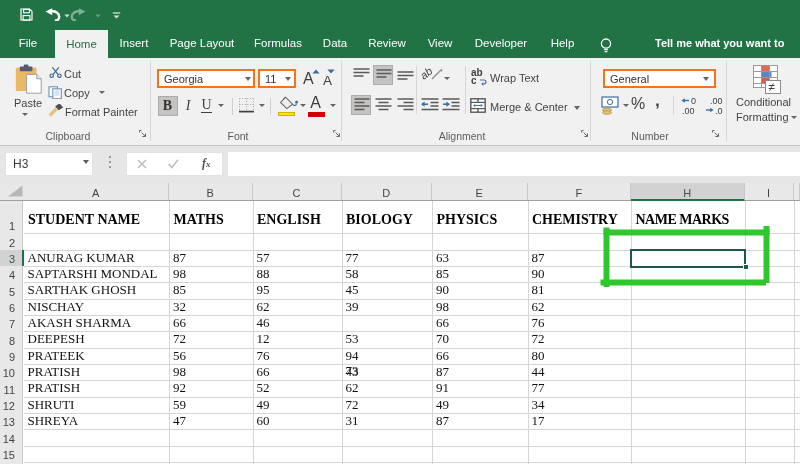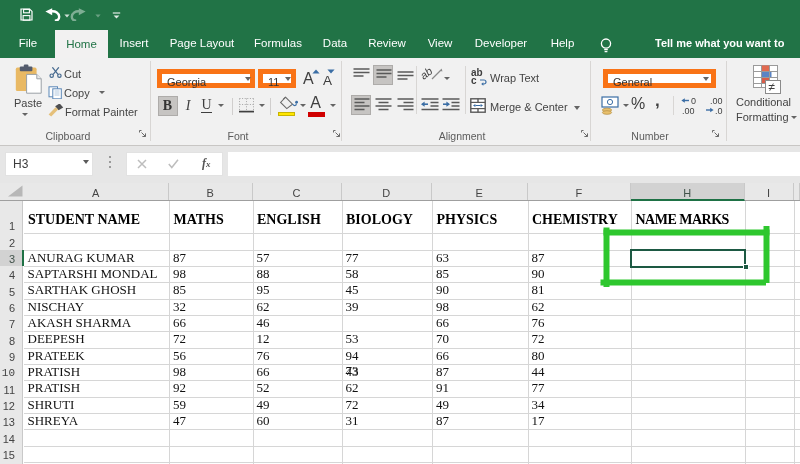--- a/index.html
+++ b/index.html
@@ -14,21 +14,21 @@
   #tabbar { left:0; top:29px; width:800px; height:29px; background:#217346; }
   .tab { position:absolute; top:0; height:29px; line-height:29px; color:#fff; font-size:11.5px; text-align:center; }
   #hometab { position:absolute; left:55px; top:1px; width:53px; height:28px; background:#f2f1f1; color:#217346; font-size:11.5px; text-align:center; line-height:28px; }
   #tellme { position:absolute; left:655px; top:0; height:29px; line-height:29px; color:#fff; font-size:11px; font-weight:700; }
 
   
   #ribbon { left:0; top:58px; width:800px; height:88px; background:#f1f1f1; border-bottom:1px solid #c8c6c4; }
   .vsep { position:absolute; top:3px; height:80px; width:1px; background:#d8d6d4; }
   .glabel { position:absolute; top:71px; height:14px; line-height:14px; font-size:10.5px; color:#5c5c5c; text-align:center; }
   .rtext { position:absolute; font-size:11px; color:#444; line-height:13px; white-space:nowrap; }
-  .combo { position:absolute; background:#fff; border:5px solid #f97316; font-size:11px; color:#333; }
+  .combo { position:absolute; background:#fff; border:2px solid #f97316; font-size:11px; color:#333; }
   .caret { position:absolute; width:0; height:0; border-left:3.5px solid transparent; border-right:3.5px solid transparent; border-top:4px solid #646464; }
 
   
   #fbar { left:0; top:146px; width:800px; height:37px; background:#e6e6e6; }
   #namebox { position:absolute; left:5px; top:6px; width:88px; height:24px; background:#fff; border:1px solid #e2e2e2; font-size:12px; color:#3b3b3b; line-height:22px; padding-left:7px; }
   #fxpanel { position:absolute; left:126px; top:6px; width:97px; height:24px; background:#fff; border:1px solid #e2e2e2; }
   #ffield { position:absolute; left:228px; top:6px; width:572px; height:24px; background:#fff; }
 
   
   #sheet { left:0; top:183px; width:800px; height:281px; background:#fff; }
@@ -311,21 +311,21 @@
     </svg>
 <div class="rh" style="top:18px; height:32px;">1</div>
 <div class="rh" style="top:50px; height:16.6px;">2</div>
 <div class="rh" style="top:66.6px; height:16.3px; background:#d2d2d2; color:#41524a; border-right:2px solid #1e7145; width:24px; padding-right:7px;">3</div>
 <div class="rh" style="top:82.9px; height:16.3px;">4</div>
 <div class="rh" style="top:99.2px; height:16.4px;">5</div>
 <div class="rh" style="top:115.6px; height:16.3px;">6</div>
 <div class="rh" style="top:131.9px; height:16.4px;">7</div>
 <div class="rh" style="top:148.3px; height:16.3px;">8</div>
 <div class="rh" style="top:164.6px; height:16.4px;">9</div>
-<div class="rh" style="top:181.0px; height:16.3px;font-family:Liberation Mono, monospace;">10</div>
+<div class="rh" style="top:181.0px; height:16.3px;">10</div>
 <div class="rh" style="top:197.3px; height:16.4px;">11</div>
 <div class="rh" style="top:213.7px; height:16.3px;">12</div>
 <div class="rh" style="top:230.0px; height:16.4px;">13</div>
 <div class="rh" style="top:246.4px; height:16.3px;">14</div>
 <div class="rh" style="top:262.7px; height:16.4px;">15</div>
 <div class="gv" style="left:169px; top:18px; height:263px;"></div>
 <div class="gv" style="left:252.5px; top:18px; height:263px;"></div>
 <div class="gv" style="left:341.5px; top:18px; height:263px;"></div>
 <div class="gv" style="left:432px; top:18px; height:263px;"></div>
 <div class="gv" style="left:527.5px; top:18px; height:263px;"></div>

